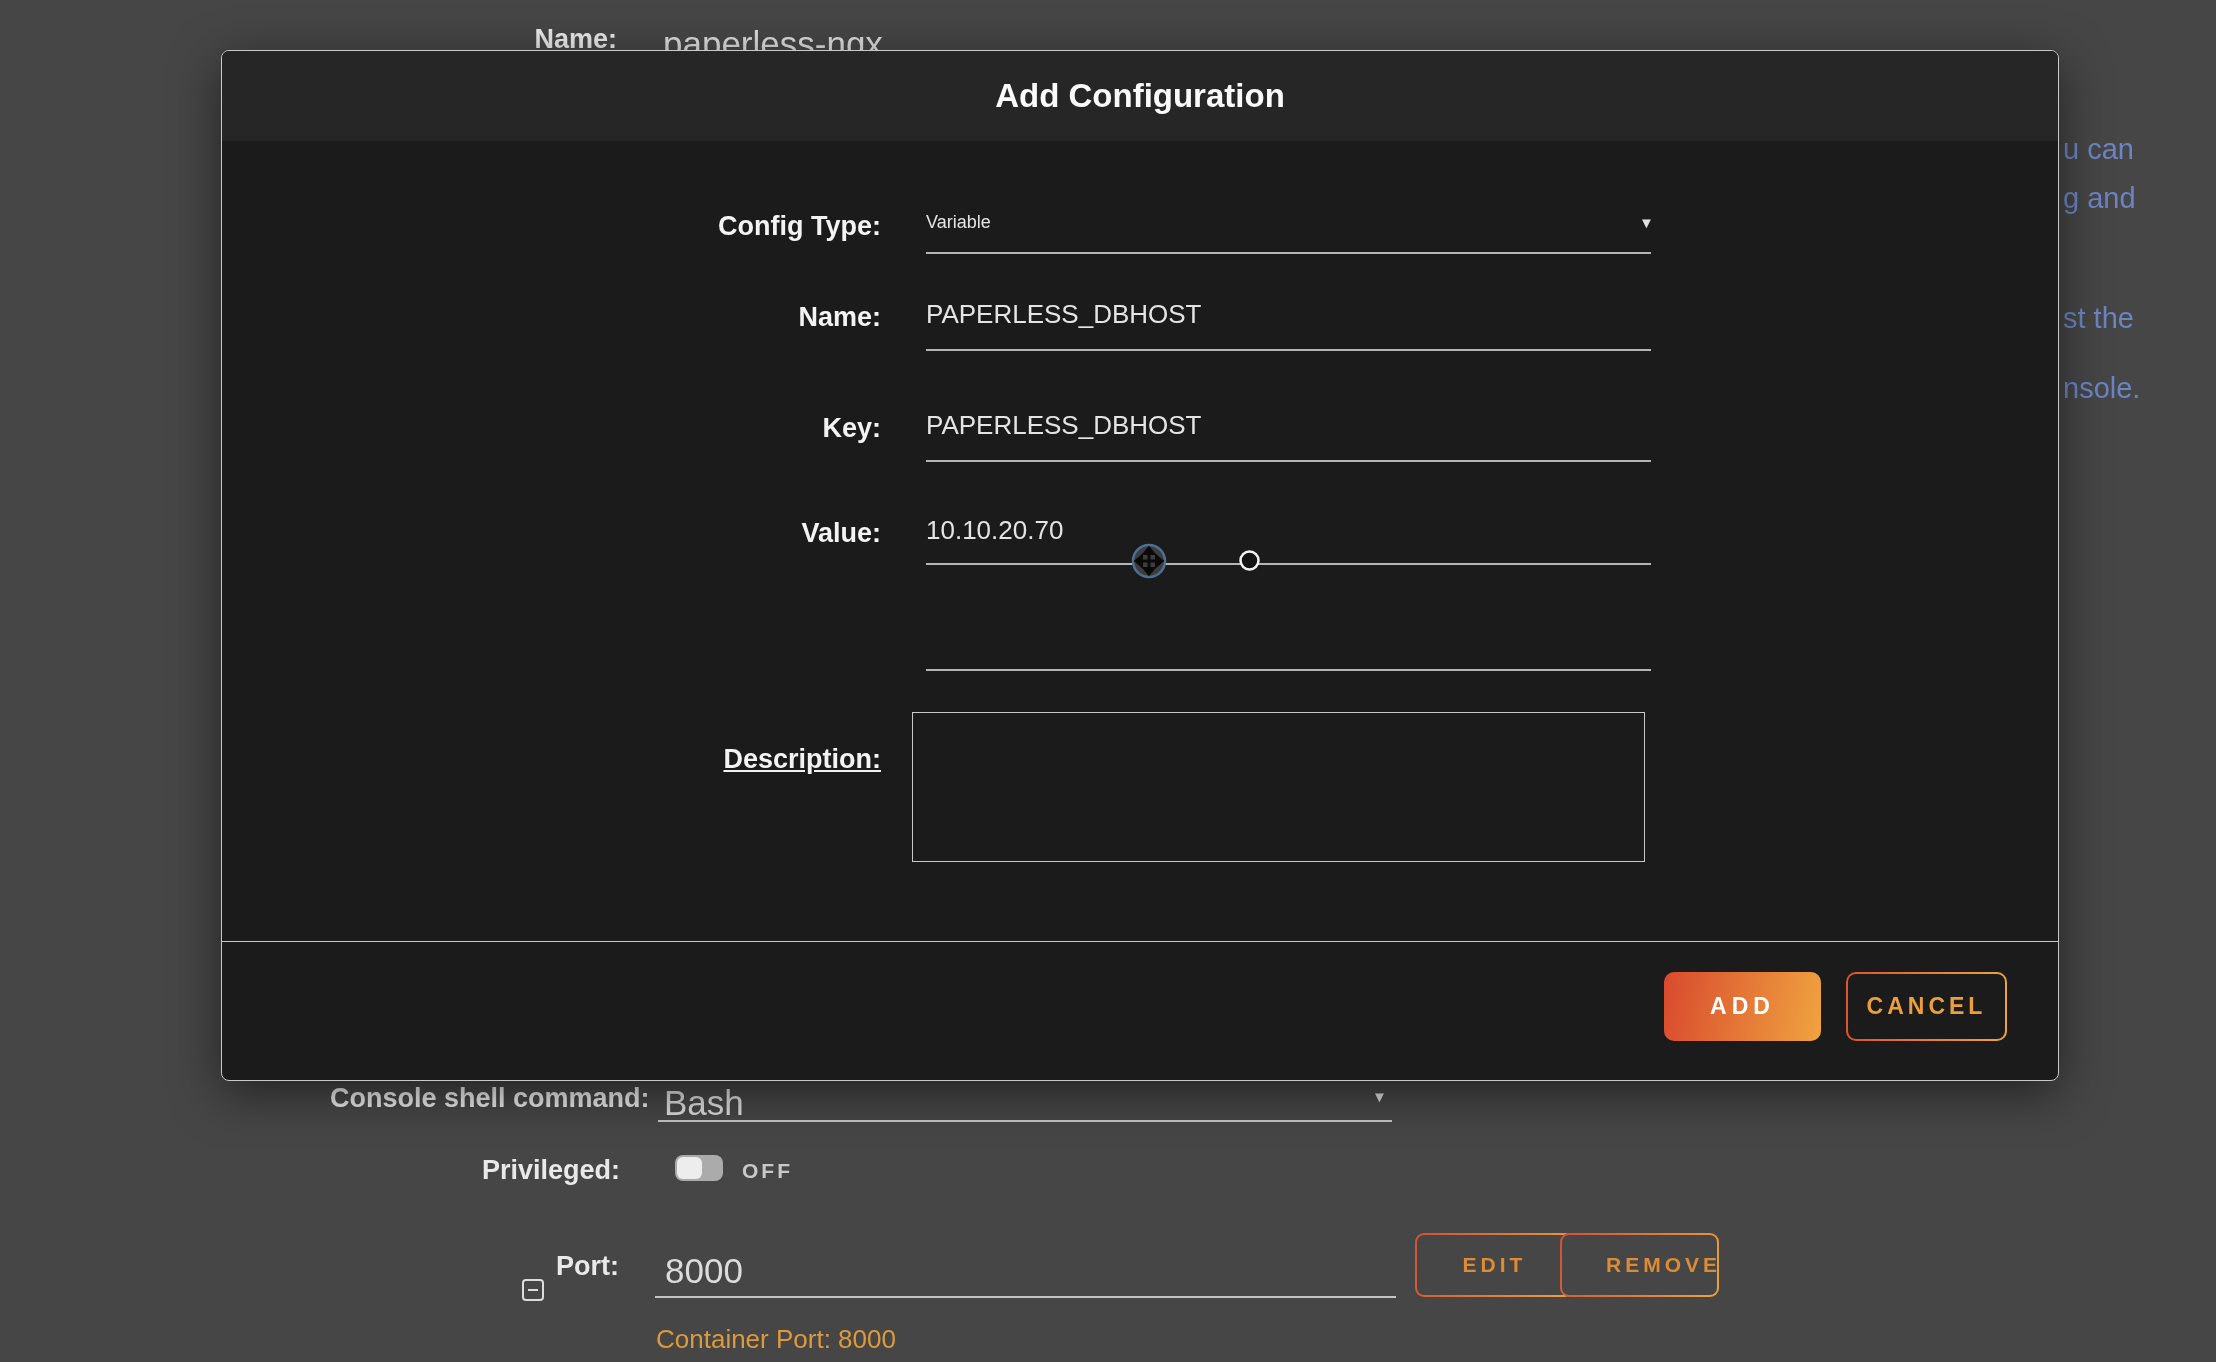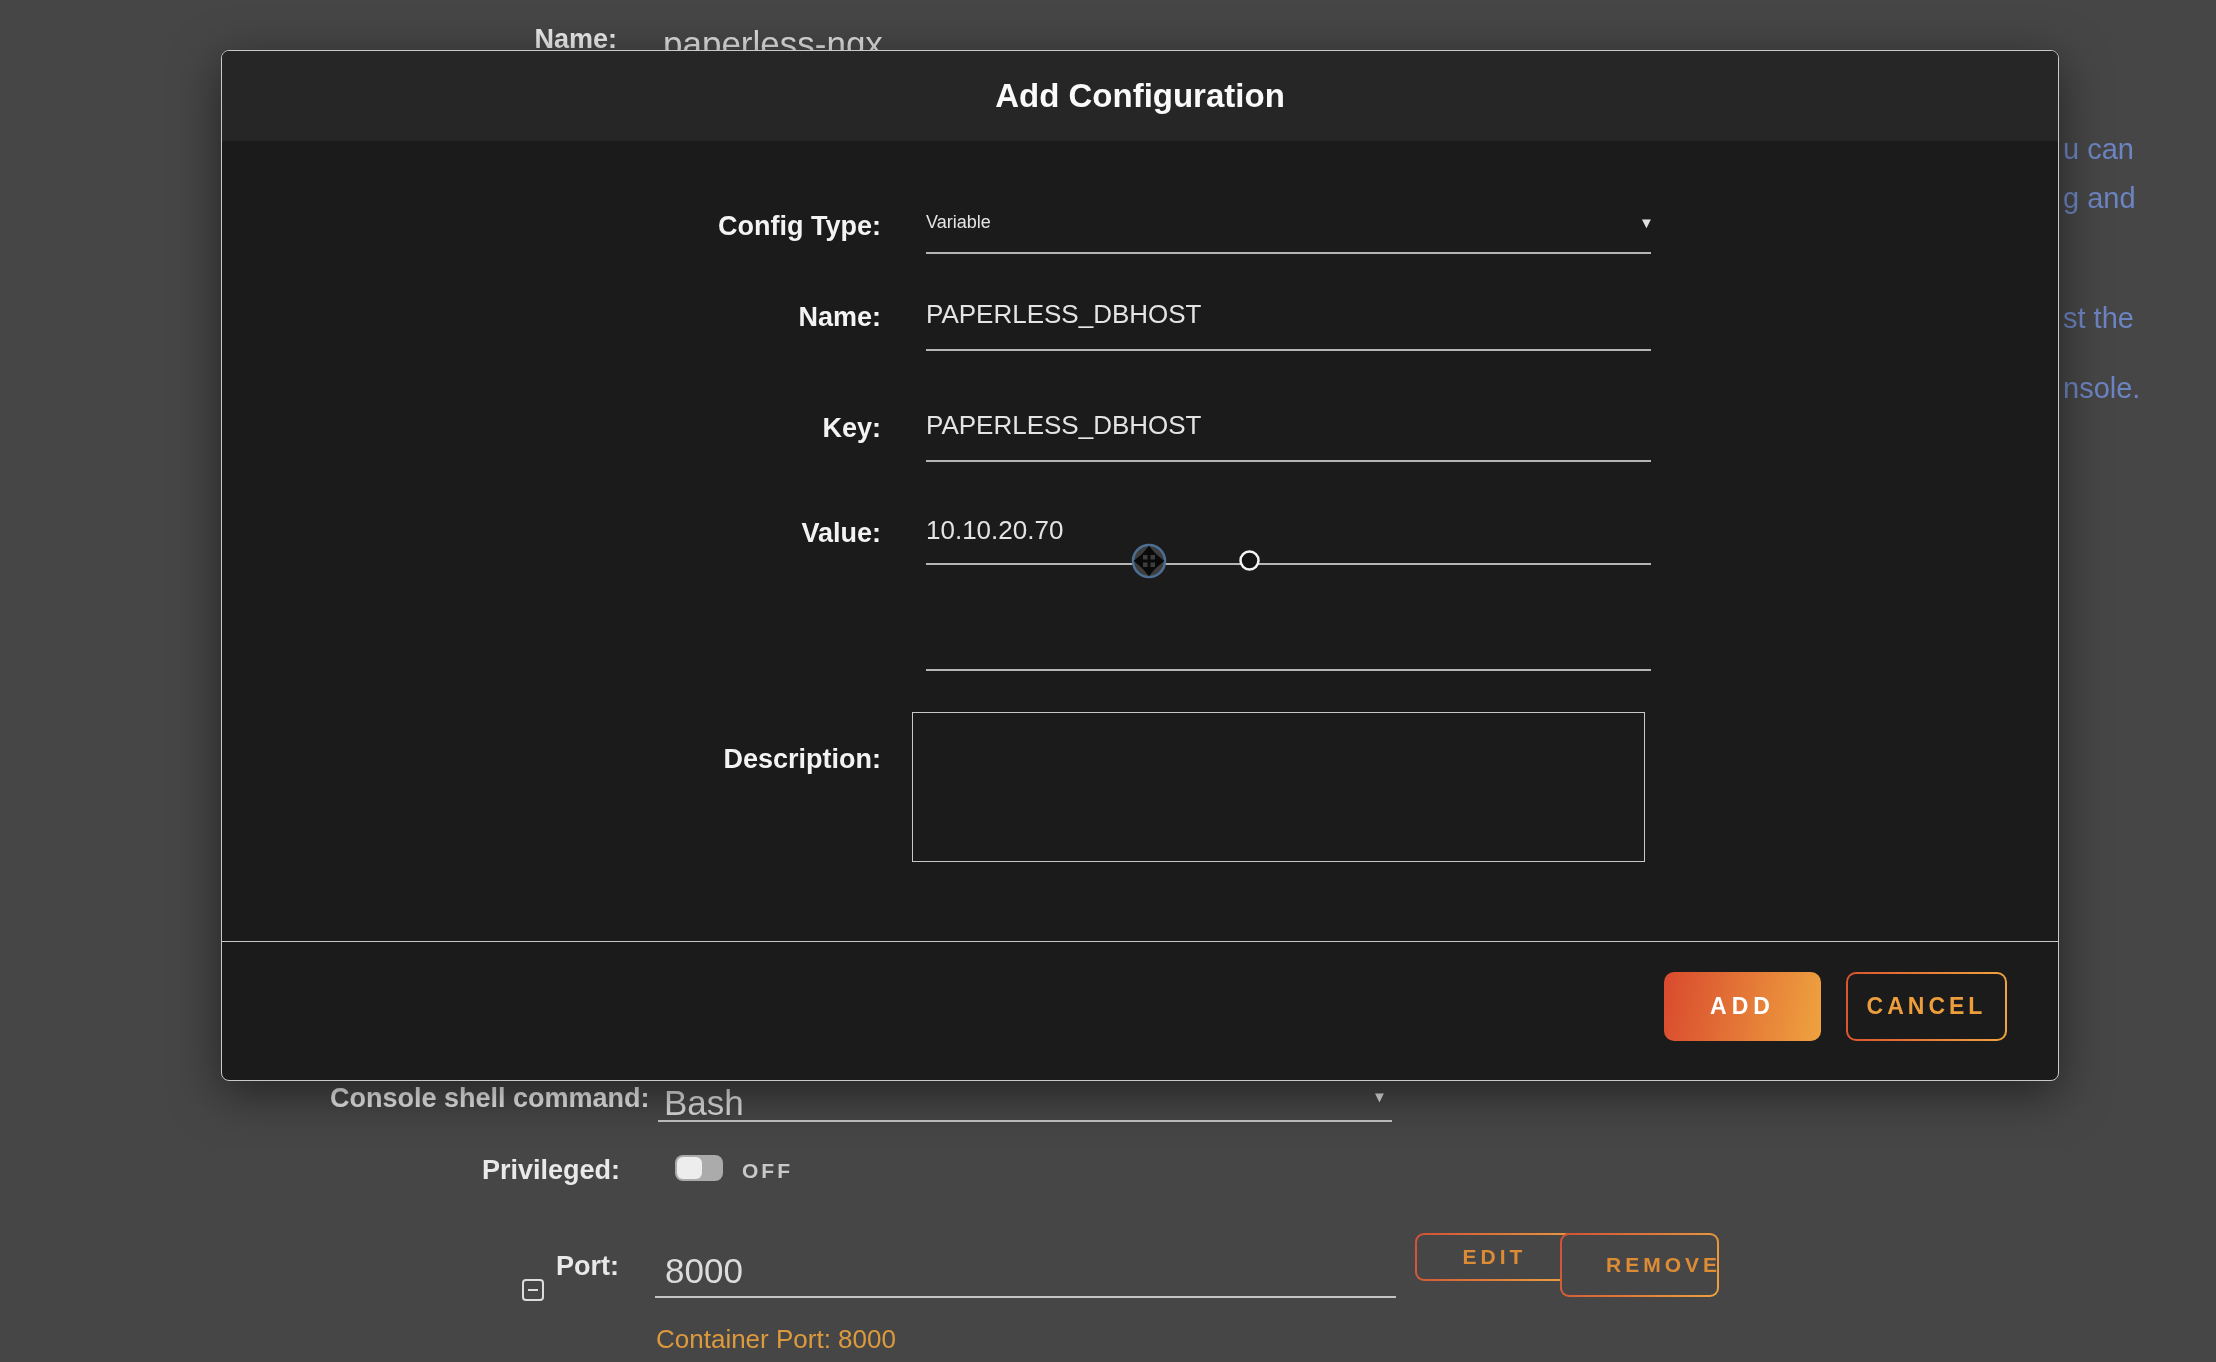--- a/index.html
+++ b/index.html
@@ -118,21 +118,21 @@
   <div class="abs toggle-track" style="left:675px; top:1155px;">
     <div class="toggle-knob"></div>
   </div>
   <div class="abs toggle-state" style="left:742px; top:1159px;">OFF</div>
 
   
   <span class="abs collapse-icon" style="left:522px; top:1253px;"></span>
   <div class="abs bg-label" style="left:556px; top:1251px;">Port:</div>
   <div class="abs bg-value" style="left:665px; top:1251px;">8000</div>
   <div class="abs underline" style="left:655px; top:1296px; width:741px;"></div>
-  <button class="abs ghost-btn" style="left:1415px; top:1233px; width:159px; height:48px;">EDIT</button>
+  <button class="abs ghost-btn" style="left:1415px; top:1233px; width:159px; height:64px;">EDIT</button>
   <button class="abs ghost-btn" style="left:1560px; top:1233px; width:159px; height:64px;padding-left:48px;">REMOVE</button>
   <div class="abs note-text" style="left:656px; top:1324px;">Container Port: 8000</div>
 </div>
 
 <div class="abs modal">
 
   <div class="modal-header">
     <div class="modal-title">Add Configuration</div>
   </div>
 
@@ -164,19 +164,19 @@
       <path d="M32 19 l-5.5 -4.5 v9 z"></path>
     </g>
   </svg>
   <svg class="abs" style="left:1016px; top:498px;" width="23" height="23" viewBox="0 0 23 23">
     <circle cx="11.5" cy="11.5" r="9" fill="#141414" stroke="#f2f2f2" stroke-width="2.5"></circle>
   </svg>
 
   <input class="m-input" style="top: 573px;" type="text" value="">
   <div class="m-underline" style="top:618px;"></div>
 
-  <div class="m-label" style="top:693px;">Description:</div>
+  <div class="m-label" style="top:693px;text-decoration:underline;">Description:</div>
   <textarea class="m-textarea" style=""></textarea>
 
   <div class="m-divider"></div>
   <button class="btn-add">ADD</button>
   <button class="btn-cancel">CANCEL</button>
 </div>
 
 </body></html>

